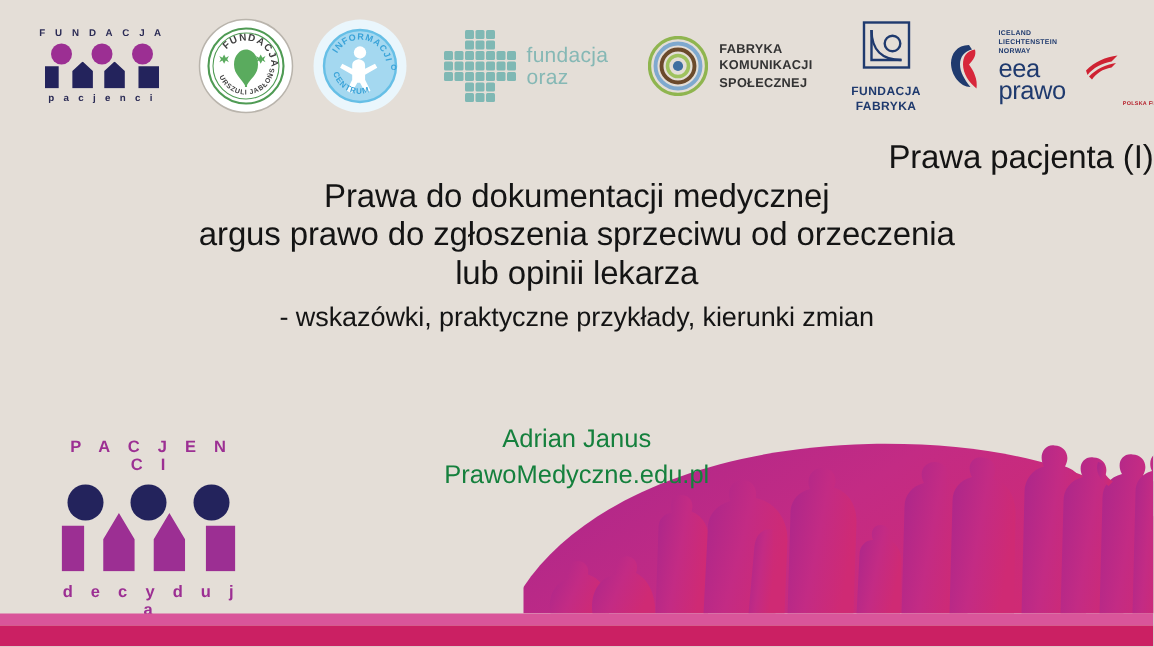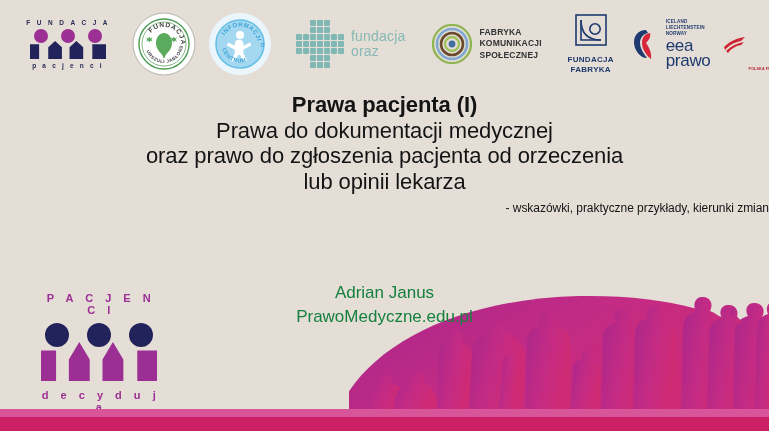--- a/index.html
+++ b/index.html
@@ -65,23 +65,23 @@
   
   .l-pfdim{margin-left:12px;display:flex;align-items:center;gap:2px;}
   .pfdim-foot{font-size:3.6px;font-weight:bold;color:#b5202c;letter-spacing:.2px;text-align:center;margin-top:1px;}
 
   
   .titleblock{
     position:absolute;left:0;top:92px;width:769px;text-align:center;
     color:#141414;z-index:5;
   }
   .t-line{line-height:1.17;}
-  .t-main{font-size:22px;font-weight:bold;letter-spacing:-.1px;}
+  .t-main{font-size:22px;font-weight:normal;letter-spacing:-.1px;text-align:right;}
   .t-sub{font-size:22px;font-weight:normal;letter-spacing:-.1px;}
-  .t-note{font-size:12px;font-weight:normal;margin-top:6px;letter-spacing:-.05px;text-align:right;}
+  .t-note{font-size:18px;font-weight:normal;margin-top:6px;letter-spacing:-.05px;}
 
   .authorblock{
     position:absolute;left:0;top:281px;width:769px;text-align:center;
     color:#15803d;font-size:17px;line-height:1.4;z-index:5;
   }
 
   
   .pd-logo{position:absolute;left:36px;top:292px;width:126px;z-index:5;text-align:center;}
   .pd-top{font-size:11px;font-weight:bold;letter-spacing:4.5px;color:#9c2f93;margin-left:4px;}
   .pd-figs{position:relative;width:116px;height:58px;margin:7px auto 0;}
@@ -282,21 +282,21 @@
           <path d="M11 26 C16 32 30 32 35 25 L33 30 C28 35 17 35 12 30 Z" fill="#e8c420"></path>
         </svg>
         <div class="pfdim-foot">POLSKA FUNDACJA DZIECI I MŁODZIEŻY</div>
       </div>
     </div>
   </div>
 
   <div class="titleblock">
     <div class="t-line t-main">Prawa pacjenta (I)</div>
     <div class="t-line t-sub">Prawa do dokumentacji medycznej</div>
-    <div class="t-line t-sub">oraz prawo do zgłoszenia pacjenta od orzeczenia</div>
+    <div class="t-line t-sub">argus prawo do zgłoszenia sprzeciwu od orzeczenia</div>
     <div class="t-line t-sub">lub opinii lekarza</div>
     <div class="t-note">- wskazówki, praktyczne przykłady, kierunki zmian</div>
   </div>
 
   <div class="authorblock">
     <div>Adrian Janus</div>
     <div>PrawoMedyczne.edu.pl</div>
   </div>
 
   <div class="pd-logo">

